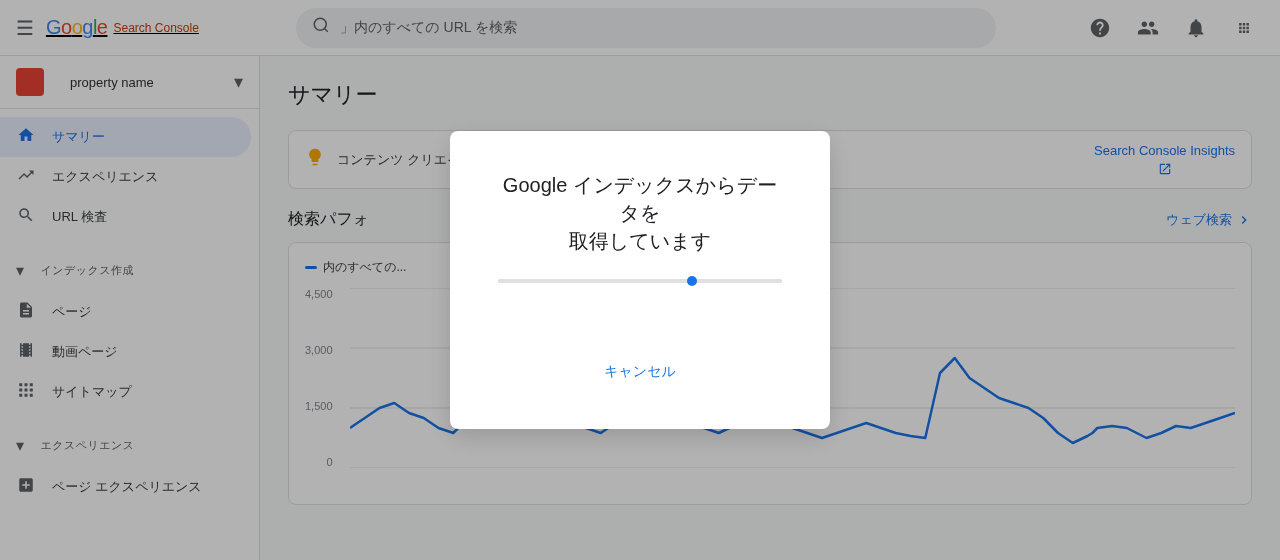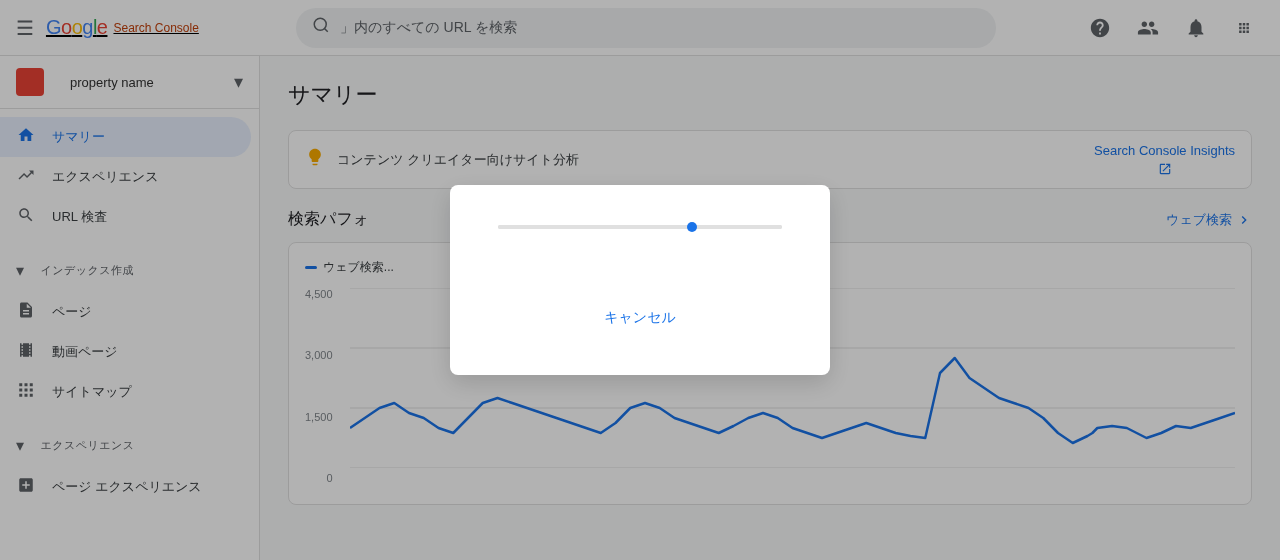--- a/index.html
+++ b/index.html
@@ -269,21 +269,21 @@
       border-radius: 2px;
     }
     .chart-wrapper {
       position: relative;
       height: 200px;
     }
     .chart-labels {
       position: absolute;
       left: 0;
       top: 0;
-      bottom: 4px;
+      bottom: 20px;
       display: flex;
       flex-direction: column;
       justify-content: space-between;
     }
     .chart-label {
       font-size: 11px;
       color: #80868b;
       text-align: right;
       padding-right: 8px;
     }
@@ -511,21 +511,21 @@
         <svg width="16" height="16" viewBox="0 0 24 24" fill="#1a73e8">
           <path d="M10 6L8.59 7.41 13.17 12l-4.58 4.59L10 18l6-6z"></path>
         </svg>
       </span>
     </div>
 
     <div class="chart-card">
       <div class="chart-legend">
         <div class="legend-item">
           <div class="legend-dot"></div>
-          <span>ウェブ検索...</span>
+          <span>内のすべての...</span>
         </div>
       </div>
       <div class="chart-wrapper">
         <div class="chart-labels">
           <span class="chart-label">4,500</span>
           <span class="chart-label">3,000</span>
           <span class="chart-label">1,500</span>
           <span class="chart-label">0</span>
         </div>
         <div class="chart-svg-area">
@@ -539,19 +539,22 @@
             <polyline points="0,140 15,130 30,120 45,115 60,125 75,130 90,140 105,145 120,130 135,115 150,110 165,115 180,120 195,125 210,130 225,135 240,140 255,145 270,135 285,120 300,115 315,120 330,130 345,135 360,140 375,145 390,138 405,130 420,125 435,130 450,140 465,145 480,150 495,145 510,140 525,135 540,140 555,145 570,148 585,150 600,85 615,70 630,90 645,100 660,110 675,115 690,120 705,130 720,145 735,155 750,148 755,145 760,140 775,138 790,140 810,150 825,145 840,138 855,140 870,135 885,130 900,125" fill="none" stroke="#1a73e8" stroke-width="2.5" stroke-linejoin="round"></polyline>
           </svg>
         </div>
       </div>
     </div>
   </div>
 </div>
 
 <div class="overlay">
   <div class="dialog">
+    <div class="dialog-title">
+      Google インデックスからデータを<br>取得しています
+    </div>
     <div class="progress-bar-container">
       <div class="progress-bar-fill"></div>
       <div class="progress-indicator"></div>
     </div>
     <button class="dialog-cancel">キャンセル</button>
   </div>
 </div>
 
 </body></html>

